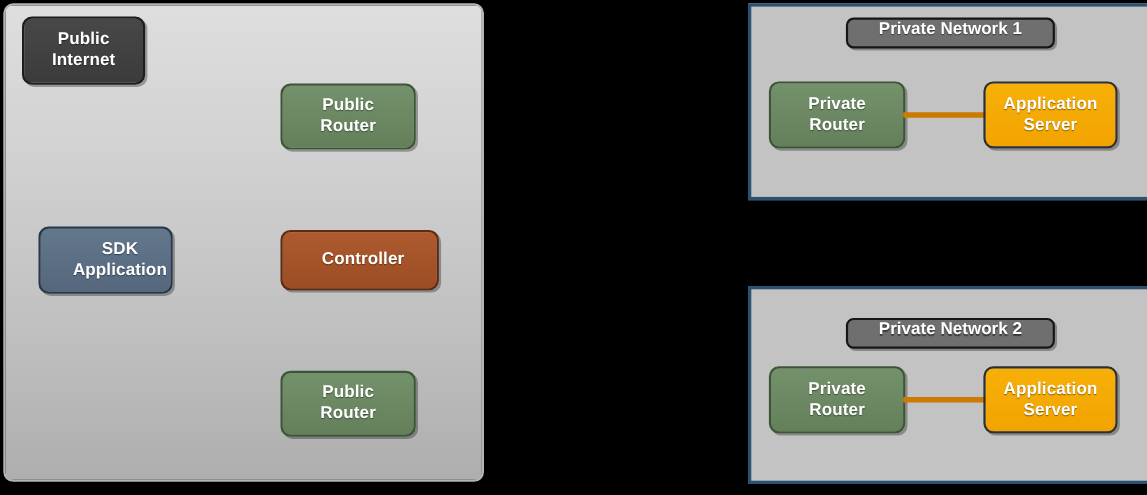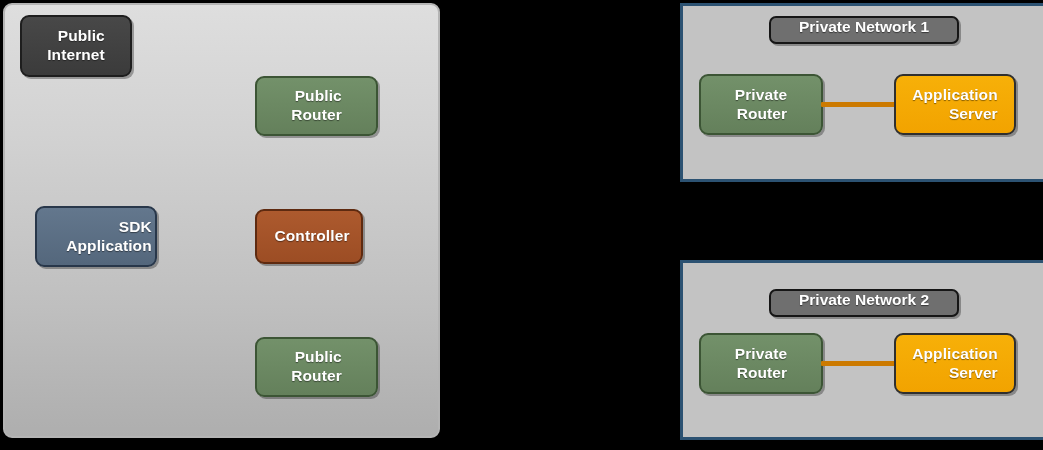--- a/index.html
+++ b/index.html
@@ -71,21 +71,21 @@
     color: #ffffff;
     font-weight: bold;
     font-size: 15.5px;
     line-height: 1.22;
     letter-spacing: 0.1px;
     text-shadow: 0 1px 1px rgba(0,0,0,0.45);
     box-shadow: 2px 2px 0 rgba(0,0,0,0.30);
     user-select: none;
     padding: 2px 6px;
   }
-  .node span { display: block; white-space: pre-line; text-align: right; }
+  .node span { display: block; white-space: pre-line; }
 
   
   .node.dark {
     background: linear-gradient(to bottom, #484848 0%, #3b3b3b 100%);
     border: 2px solid #1e1e1e;
   }
   .node.green {
     background: linear-gradient(to bottom, #73916a 0%, #64805b 100%);
     border: 2px solid #3c5535;
   }
@@ -126,21 +126,21 @@
     position: absolute;
     background: #cc7a00;
     height: 5px;
     border-radius: 1px;
   }
 
   
   .n-public-internet { left: 15px;  top: 10px;  width: 112px; height: 62px; }
   .n-public-router-1 { left: 250px; top: 71px;  width: 123px; height: 60px; }
   .n-sdk-application { left: 30px;  top: 201px; width: 122px; height: 61px; }
-  .n-controller      { left: 250px; top: 204px; width: 108px; height: 55px; padding-left: 12px; }
+  .n-controller      { left: 250px; top: 204px; width: 144px; height: 55px; padding-left: 12px; }
   .n-public-router-2 { left: 250px; top: 332px; width: 123px; height: 60px; }
 
   
   .b-pn1 { left: 86px; top: 10px; width: 190px; height: 28px; }
   .b-pn2 { left: 86px; top: 26px; width: 190px; height: 28px; }
 
   .n-private-router-1  { left: 16px;  top: 68px; width: 124px; height: 61px; }
   .n-app-server-1      { left: 211px; top: 68px; width: 122px; height: 61px; }
   .lk-pn1              { left: 138px; top: 96px; width: 75px; }
 

